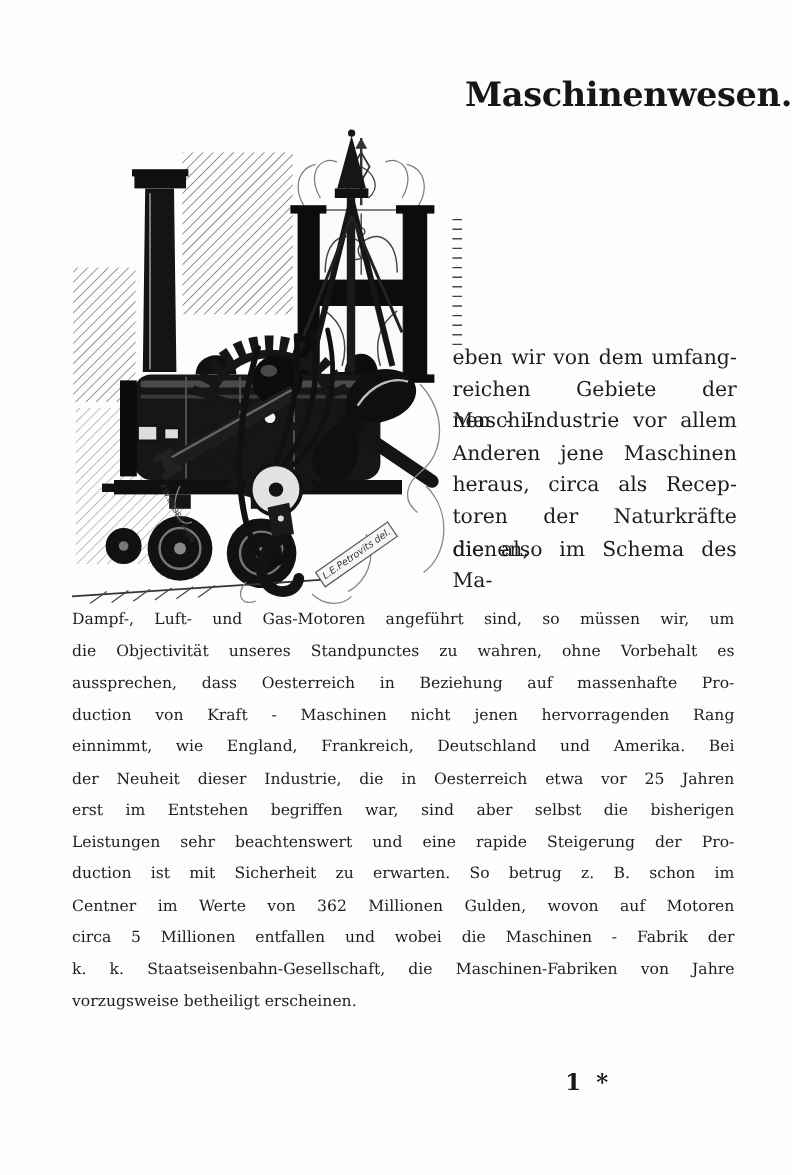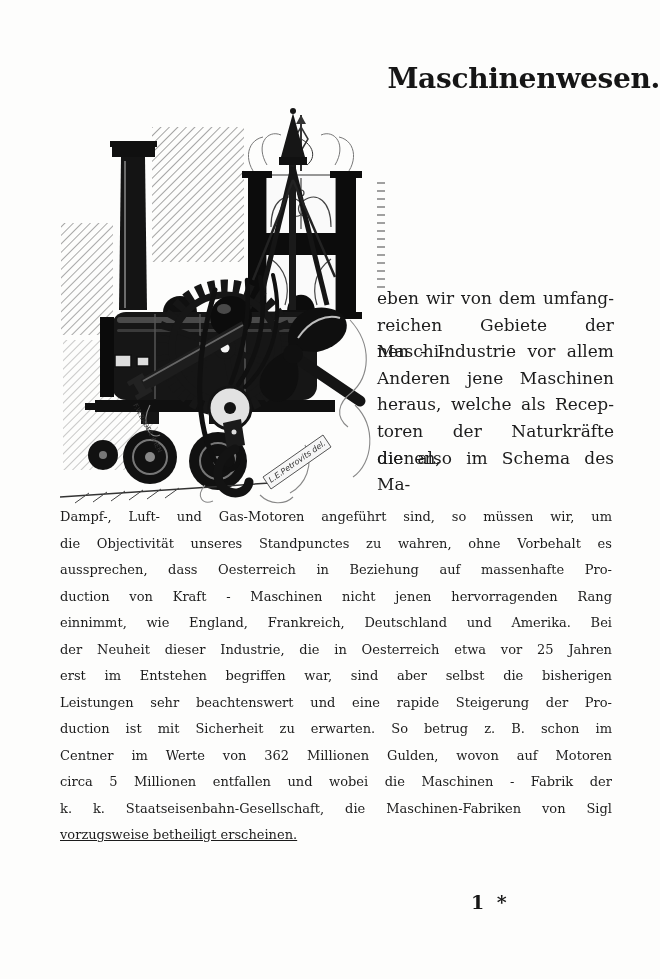--- a/index.html
+++ b/index.html
@@ -16,21 +16,21 @@
   .intro-col{position:absolute;left:377px;top:285px;width:237px;}
   .intro-col .line{
     height:26.6px;line-height:26.6px;font-size:17px;
     text-align:justify;text-align-last:justify;
   }
   .body-col{position:absolute;left:60px;top:504px;width:552px;}
   .body-col .line{
     height:26.5px;line-height:26.5px;font-size:13px;
     text-align:justify;text-align-last:justify;
   }
-  .line.no-just{text-align-last:left;text-decoration:underline;}
+  .line.no-just{text-align-last:left;}
   .page-footer{
     position:absolute;left:471px;top:891px;font-size:19px;font-weight:700;
     letter-spacing:3px;color:#161616;
   }
 </style>
 </head>
 <body>
 
 <div class="page-title">Maschinenwesen.</div>
 
@@ -202,34 +202,34 @@
     <text transform="translate(216,378) rotate(-35)" font-size="8" font-style="italic" font-family="DejaVu Sans, sans-serif" fill="#333">L.E.Petrovits del.</text>
   </g>
   <text transform="translate(78,300) rotate(62)" font-size="6.5" font-family="DejaVu Sans, sans-serif" fill="#333">F.W.BADER WIEN</text>
 </svg>
 
 <div class="intro-col">
   <div class="line">eben wir von dem umfang-</div>
   <div class="line">reichen Gebiete der Maschi-</div>
   <div class="line">nen - Industrie vor allem</div>
   <div class="line">Anderen jene Maschinen</div>
-  <div class="line">heraus, welche als Recep-</div>
+  <div class="line">heraus, circa als Recep-</div>
   <div class="line">toren der Naturkräfte dienen,</div>
   <div class="line">die also im Schema des Ma-</div>
 </div>
 
 <div class="body-col">
   <div class="line">Dampf-, Luft- und Gas-Motoren angeführt sind, so müssen wir, um</div>
   <div class="line">die Objectivität unseres Standpunctes zu wahren, ohne Vorbehalt es</div>
   <div class="line">aussprechen, dass Oesterreich in Beziehung auf massenhafte Pro-</div>
   <div class="line">duction von Kraft - Maschinen nicht jenen hervorragenden Rang</div>
   <div class="line">einnimmt, wie England, Frankreich, Deutschland und Amerika. Bei</div>
   <div class="line">der Neuheit dieser Industrie, die in Oesterreich etwa vor 25 Jahren</div>
   <div class="line">erst im Entstehen begriffen war, sind aber selbst die bisherigen</div>
   <div class="line">Leistungen sehr beachtenswert und eine rapide Steigerung der Pro-</div>
   <div class="line">duction ist mit Sicherheit zu erwarten. So betrug z. B. schon im</div>
   <div class="line">Centner im Werte von 362 Millionen Gulden, wovon auf Motoren</div>
   <div class="line">circa 5 Millionen entfallen und wobei die Maschinen - Fabrik der</div>
-  <div class="line">k. k. Staatseisenbahn-Gesellschaft, die Maschinen-Fabriken von Sigl</div>
+  <div class="line">k. k. Staatseisenbahn-Gesellschaft, die Maschinen-Fabriken von Jahre</div>
   <div class="line no-just">vorzugsweise betheiligt erscheinen.</div>
 </div>
 
 <div class="page-footer">1 *</div>
 
 </body></html>

